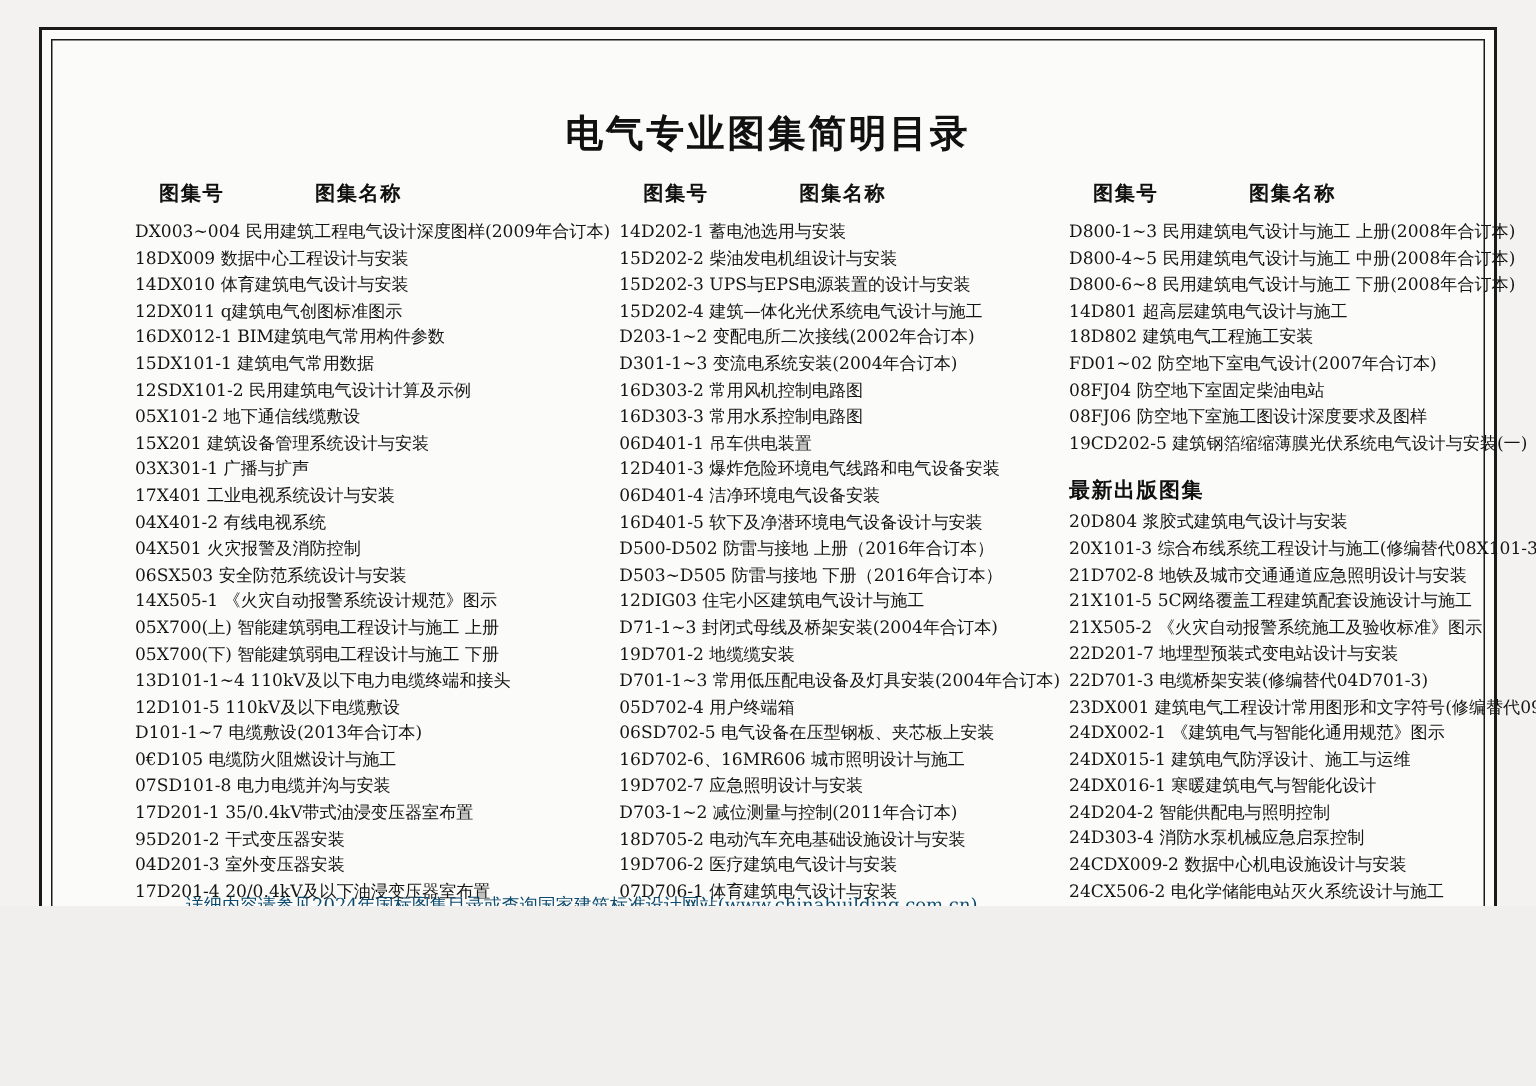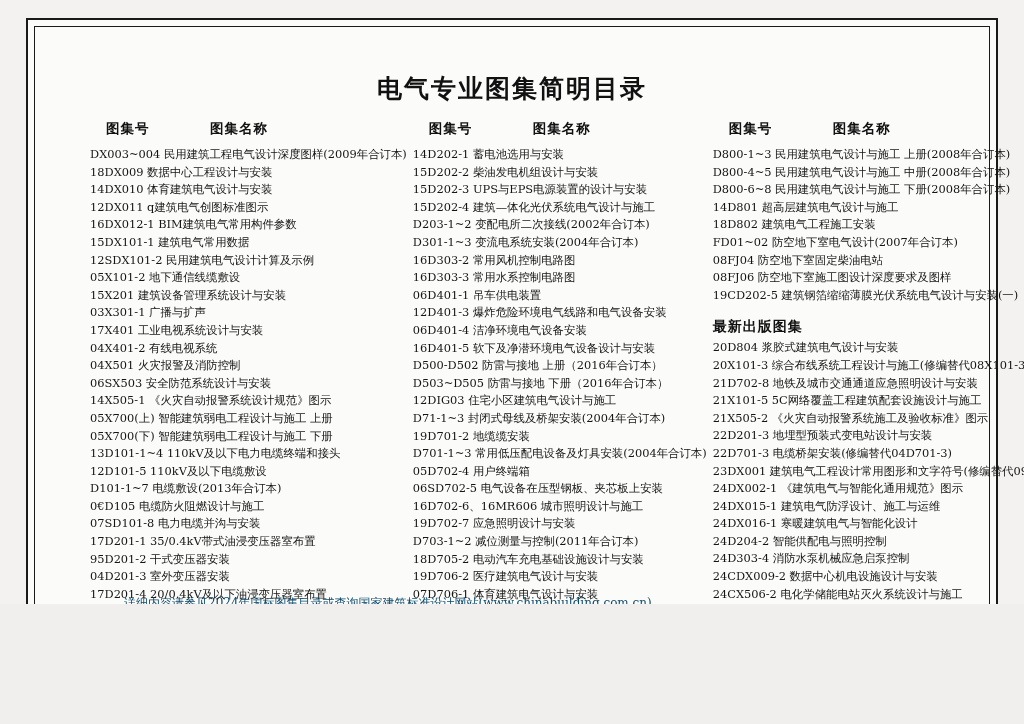--- a/index.html
+++ b/index.html
@@ -201,21 +201,21 @@
         <div class="entry">08FJ06 防空地下室施工图设计深度要求及图样</div>
         <div class="entry">19CD202-5 建筑钢箔缩缩薄膜光伏系统电气设计与安装(一)</div>
 
         <div class="subhead">最新出版图集</div>
 
         <div class="entry">20D804 浆胶式建筑电气设计与安装</div>
         <div class="entry">20X101-3 综合布线系统工程设计与施工(修编替代08X101-3)</div>
         <div class="entry">21D702-8 地铁及城市交通通道应急照明设计与安装</div>
         <div class="entry">21X101-5 5C网络覆盖工程建筑配套设施设计与施工</div>
         <div class="entry">21X505-2 《火灾自动报警系统施工及验收标准》图示</div>
-        <div class="entry">22D201-3 地埋型预装式变电站设计与安装</div>
+        <div class="entry">22D201-7 地埋型预装式变电站设计与安装</div>
         <div class="entry">22D701-3 电缆桥架安装(修编替代04D701-3)</div>
         <div class="entry">23DX001 建筑电气工程设计常用图形和文字符号(修编替代09DX001)</div>
         <div class="entry">24DX002-1 《建筑电气与智能化通用规范》图示</div>
         <div class="entry">24DX015-1 建筑电气防浮设计、施工与运维</div>
         <div class="entry">24DX016-1 寒暖建筑电气与智能化设计</div>
         <div class="entry">24D204-2 智能供配电与照明控制</div>
         <div class="entry">24D303-4 消防水泵机械应急启泵控制</div>
         <div class="entry">24CDX009-2 数据中心机电设施设计与安装</div>
         <div class="entry">24CX506-2 电化学储能电站灭火系统设计与施工</div>
       </div>

